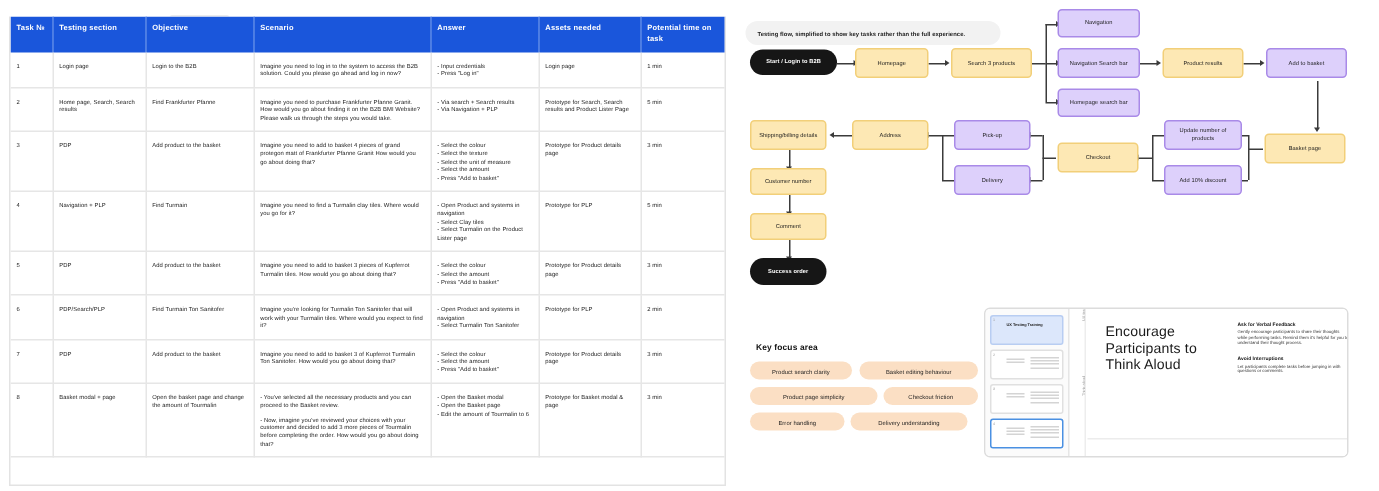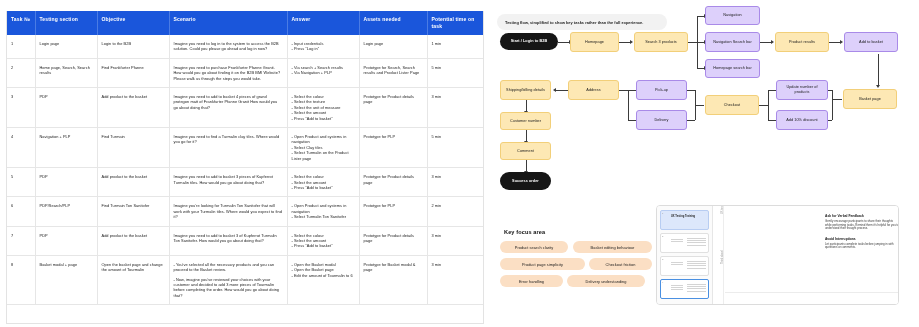--- a/index.html
+++ b/index.html
@@ -400,20 +400,21 @@
             </div>
         </div>
       </div>
 
       <div class="deck-rail">
         <span class="rail-txt" style="left:7px; top:8px;">UX testing</span>
         <span class="rail-txt" style="left:7px; top:58px;">Think aloud</span>
       </div>
 
       <div class="deck-main">
+        <div class="deck-head">Encourage Participants to Think Aloud</div>
         <div class="deck-body">
           <div class="db-h">Ask for Verbal Feedback</div>
           <div class="db-p">Gently encourage participants to share their thoughts while performing tasks. Remind them it's helpful for you to understand their thought process.</div>
           <div class="db-h">Avoid Interruptions</div>
           <div class="db-p">Let participants complete tasks before jumping in with questions or comments.</div>
         </div>
         <div class="deck-foot"></div>
       </div>
     </div>
   </div>

